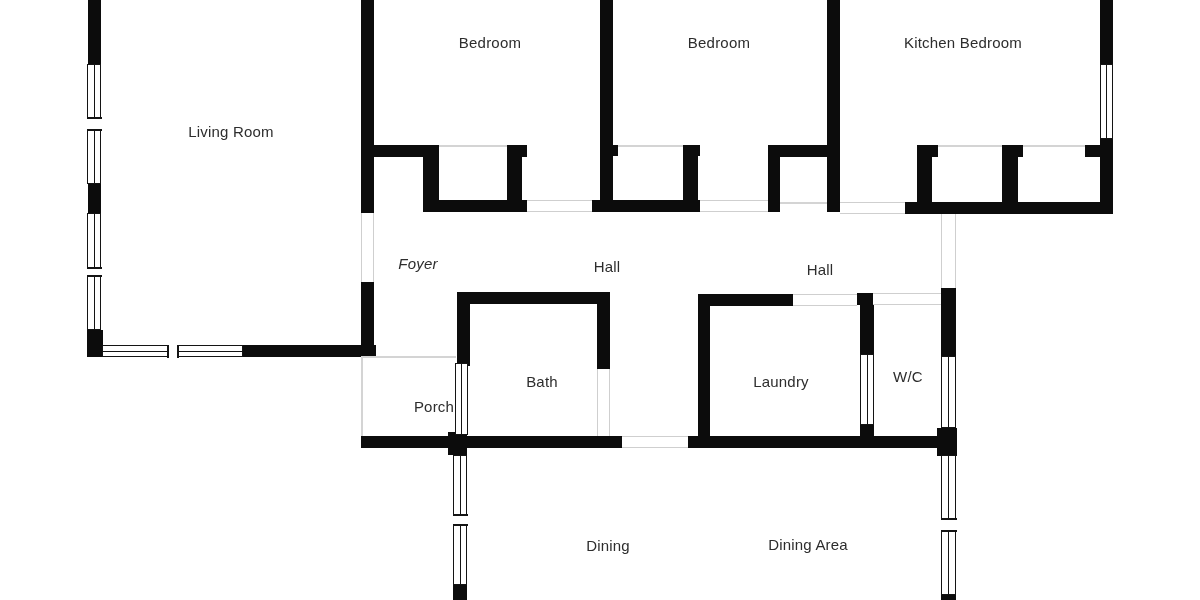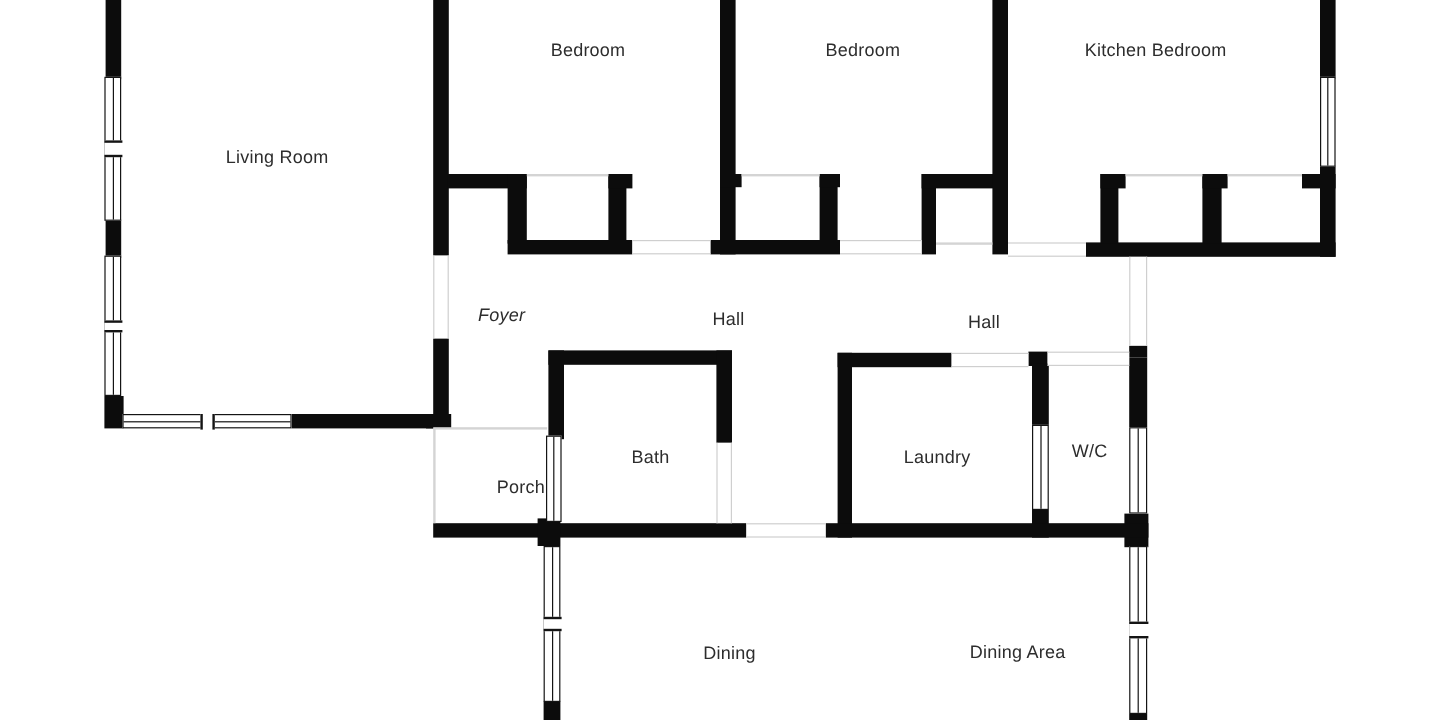--- a/index.html
+++ b/index.html
@@ -27,21 +27,21 @@
   .lbl-bedroom-2{left:719px;top:42px;}
   .lbl-primary-bedroom{left:963px;top:42px;}
   .lbl-foyer{left:418px;top:263px;font-style:italic;}
   .lbl-hall{left:607px;top:266px;}
   .lbl-entry{left:820px;top:269px;}
   .lbl-porch{left:434px;top:406px;}
   .lbl-bath{left:542px;top:381px;}
   .lbl-laundry{left:781px;top:381px;}
   .lbl-wc{left:908px;top:376px;text-align:center;}
   .lbl-kitchen{left:608px;top:545px;}
-  .lbl-dining-area{left:848px;top:544px;}
+  .lbl-dining-area{left:808px;top:544px;}
 </style>
 </head>
 <body>
 
 <div id="plan">
 
   <div class="w" style="left:88px;top:0;width:13px;height:66px;"></div>
   <div class="w" style="left:88px;top:183px;width:13px;height:32px;"></div>
   <div class="w" style="left:87px;top:330px;width:16px;height:27px;"></div>
   <div class="w" style="left:243px;top:345px;width:133px;height:12px;"></div>

